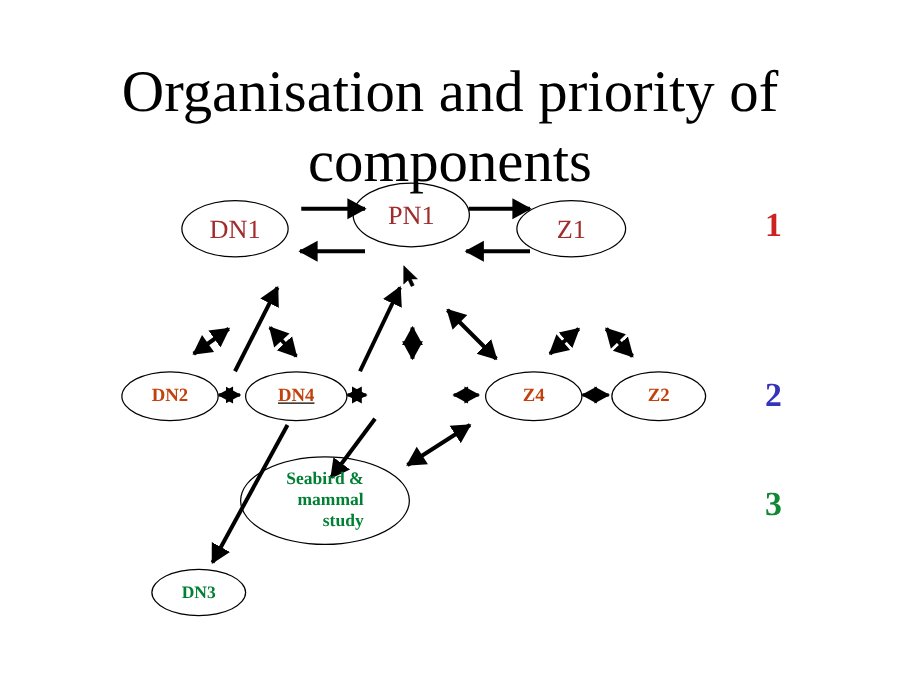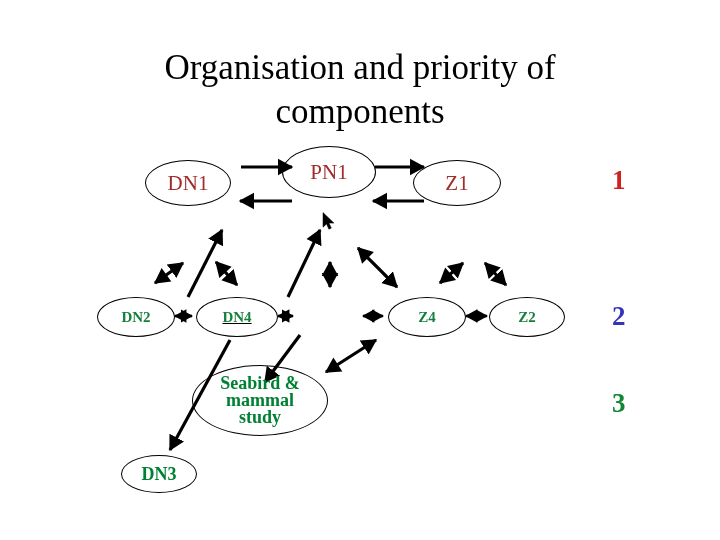--- a/index.html
+++ b/index.html
@@ -18,22 +18,22 @@
   }
 
   
   #title {
     position: absolute;
     left: 60px;
     top: 46px;
     width: 600px;
     text-align: center;
     font-family: "Liberation Serif", "DejaVu Serif", serif;
-    font-size: 35px;
-    line-height: 44px;
+    font-size: 47px;
+    line-height: 56px;
     color: #000000;
     font-weight: normal;
     letter-spacing: 0px;
   }
 
   
   .node {
     position: absolute;
     box-sizing: border-box;
     border: 1px solid #000000;
@@ -54,31 +54,32 @@
   
   .row1 .lbl {
     color: #A02C2C;
     font-size: 21px;
     font-weight: normal;
     line-height: 22px;
     text-align: center;
   }
   
   .row2 .lbl {
-    color: #15803d;
+    color: #c2410c;
     font-size: 15px;
     font-weight: bold;
     line-height: 16px;
   }
   
   .row3 .lbl {
     color: #008033;
-    font-size: 18px;
+    font-size: 14px;
     font-weight: bold;
     line-height: 17px;
+    text-align: right;
   }
 
   
   .priority {
     position: absolute;
     font-family: "Liberation Serif", "DejaVu Serif", serif;
     font-size: 27px;
     font-weight: bold;
     z-index: 6;
   }

